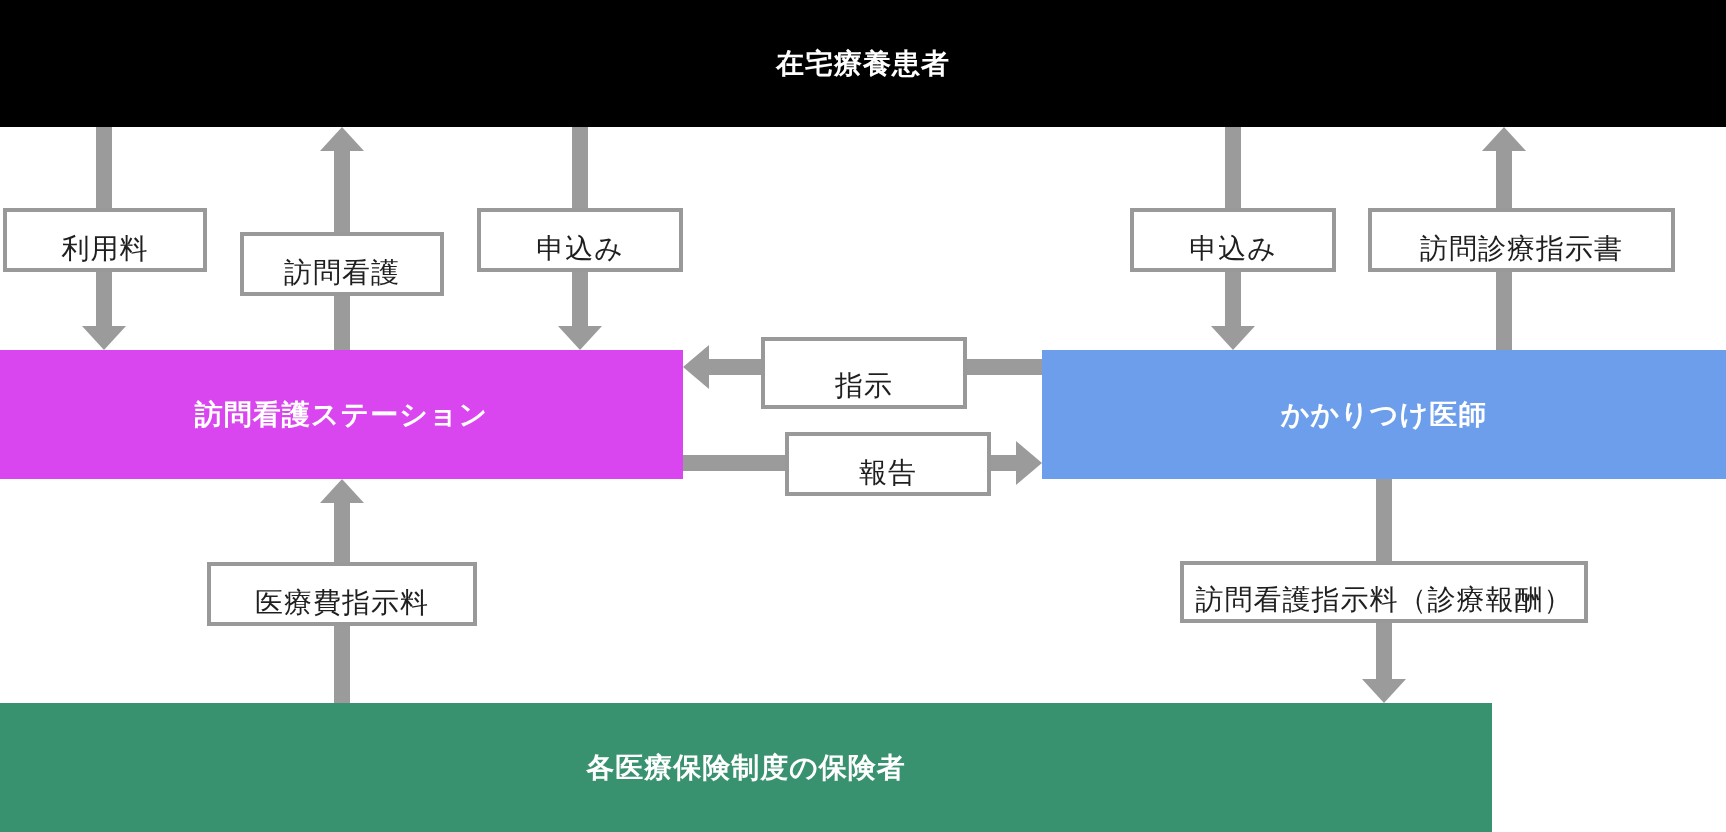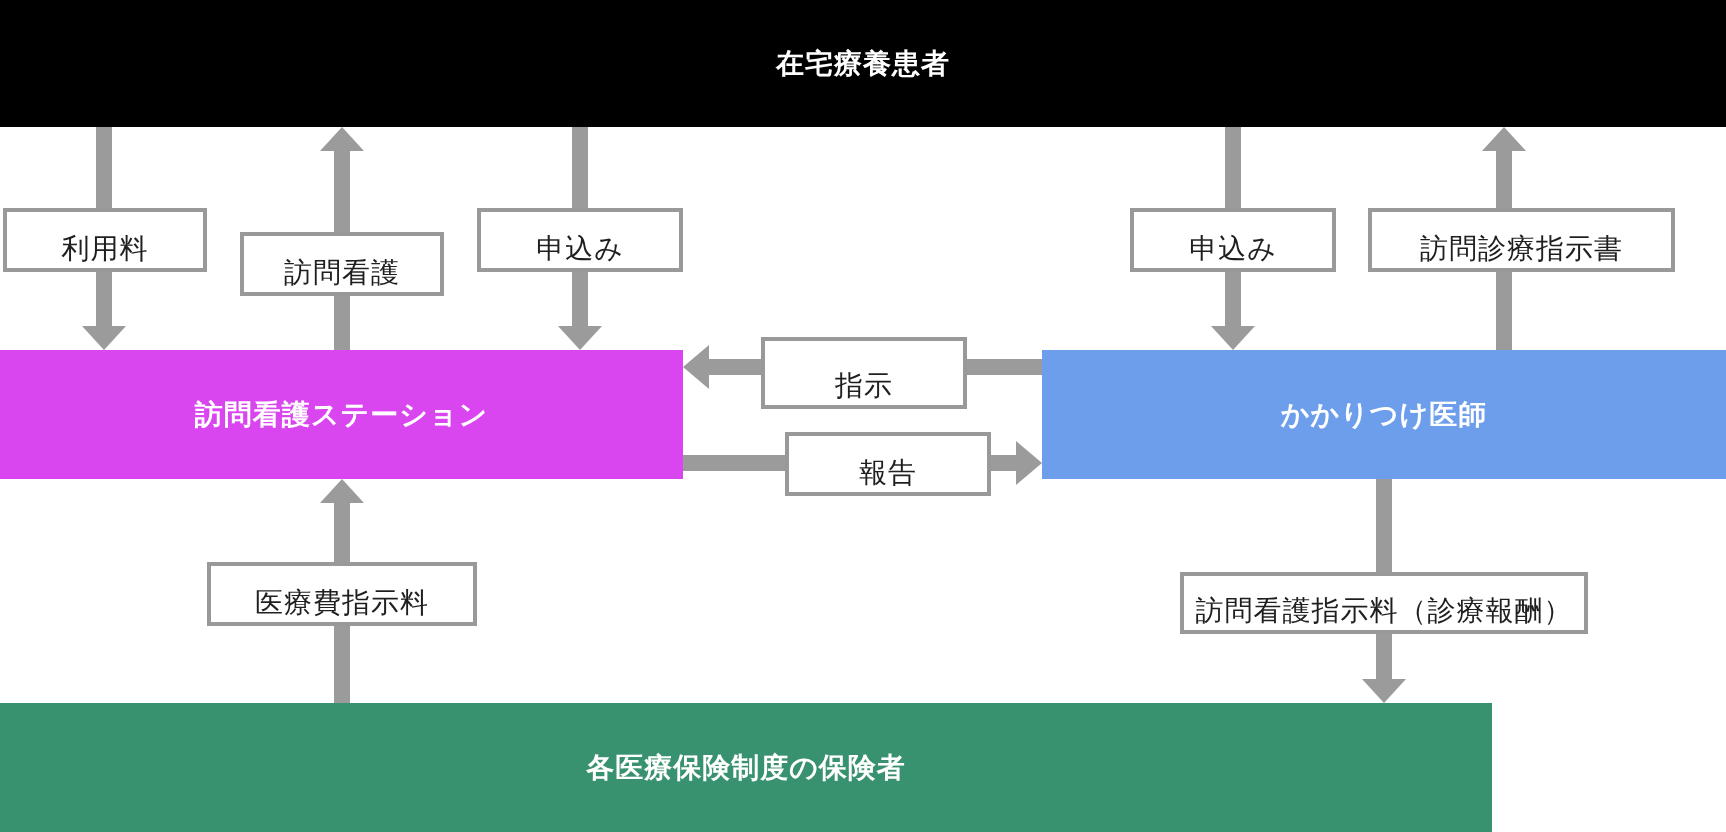--- a/index.html
+++ b/index.html
@@ -31,21 +31,21 @@
   }
   .lbox .lbox-label{color:#1F1F1F;font-size:28px;letter-spacing:1px;}
   .b-usage        {left:3px;   top:208px;width:204px;height:64px;}
   .b-vnursing     {left:240px; top:208px;width:204px;height:64px;margin-top:24px;}
   .b-apply-l      {left:477px; top:208px;width:206px;height:64px;}
   .b-apply-r      {left:1130px;top:208px;width:206px;height:64px;}
   .b-visitdoc     {left:1368px;top:208px;width:307px;height:64px;}
   .b-instruction  {left:761px; top:337px;width:206px;height:72px;}
   .b-report       {left:785px; top:432px;width:206px;height:64px;}
   .b-medfee       {left:207px; top:562px;width:270px;height:64px;}
-  .b-nursefee     {left:1180px;top:561px;width:408px;height:62px;margin-top:11px;}
+  .b-nursefee     {left:1180px;top:561px;width:408px;height:62px;}
   
   .v-shaft{position:absolute;width:16px;background:#9B9B9B;z-index:1;}
   .h-shaft{position:absolute;height:16px;background:#9B9B9B;z-index:1;}
   .head{position:absolute;width:0;height:0;z-index:2;}
   .head.down {border-left:22px solid transparent;border-right:22px solid transparent;border-top:24px solid #9B9B9B;}
   .head.up   {border-left:22px solid transparent;border-right:22px solid transparent;border-bottom:24px solid #9B9B9B;}
   .head.left {border-top:22px solid transparent;border-bottom:22px solid transparent;border-right:26px solid #9B9B9B;}
   .head.right{border-top:22px solid transparent;border-bottom:22px solid transparent;border-left:26px solid #9B9B9B;}
 </style>
 </head>

